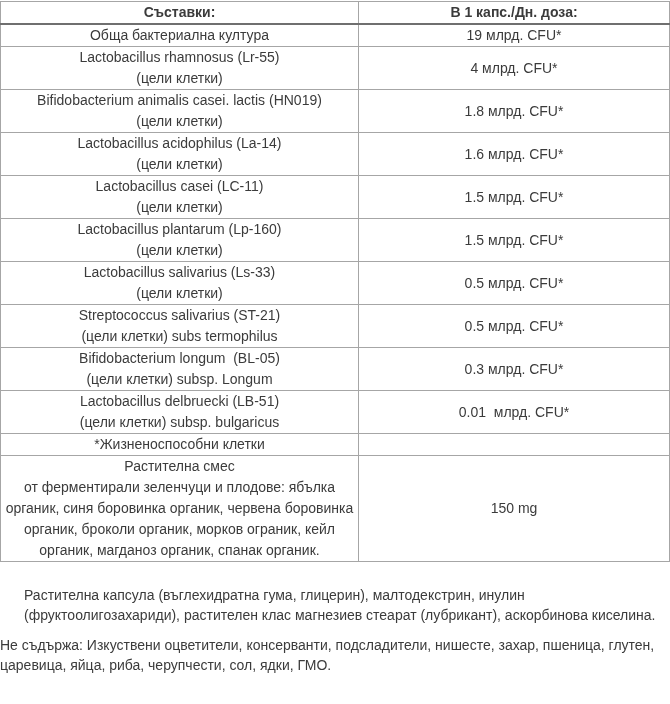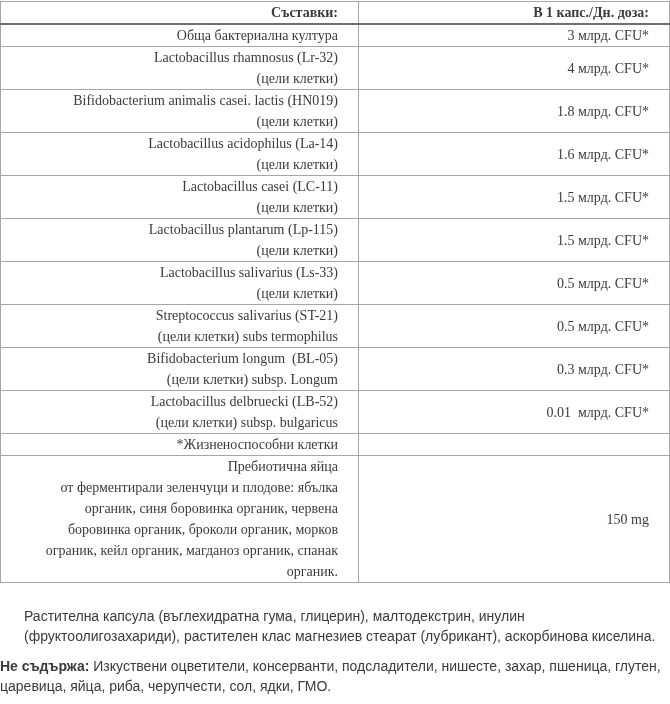--- a/index.html
+++ b/index.html
@@ -17,107 +17,106 @@
   }
   table.ingredients {
     border-collapse: collapse;
     table-layout: fixed;
     width: 669px;
     margin-top: 1px;
   }
   table.ingredients th,
   table.ingredients td {
     border: 1px solid #a6a6a6;
-    padding: 0 20px;
+    padding: 0 0;
     line-height: 21px;
     vertical-align: middle;
-    text-align: right;
+    text-align: center;
     white-space: pre-wrap;
     overflow: hidden;
-    font-family: Liberation Serif, serif;
   }
   table.ingredients th {
     font-weight: bold;
     border-bottom: 2px solid #6f6f6f;
   }
   col.c1 { width: 358px; }
   col.c2 { width: 311px; }
   .footer-text {
     line-height: 20px;
   }
   .para1 {
     margin: 23px 0 10px 0;
     padding-left: 24px;
   }
   .para2 {
     margin: 0;
   }
-  .bold { font-weight: bold; margin-top: 14px; }
+  .bold { font-weight: normal; margin-top: 14px; }
 </style>
 </head>
 <body>
 
 <table class="ingredients">
   <colgroup>
     <col class="c1">
     <col class="c2">
   </colgroup>
   <thead>
     <tr>
       <th>Съставки:</th>
       <th>В 1 капс./Дн. доза:</th>
     </tr>
   </thead>
   <tbody>
       <tr>
     <td><div>Обща бактериална култура</div></td>
-    <td>3 млрд. CFU*</td>
+    <td>19 млрд. CFU*</td>
   </tr>
       <tr>
-    <td><div>Lactobacillus rhamnosus (Lr-32)</div><div>(цели клетки)</div></td>
+    <td><div>Lactobacillus rhamnosus (Lr-55)</div><div>(цели клетки)</div></td>
     <td>4 млрд. CFU*</td>
   </tr>
       <tr>
     <td><div>Bifidobacterium animalis casei. lactis (HN019)</div><div>(цели клетки)</div></td>
     <td>1.8 млрд. CFU*</td>
   </tr>
       <tr>
     <td><div>Lactobacillus acidophilus (La-14)</div><div>(цели клетки)</div></td>
     <td>1.6 млрд. CFU*</td>
   </tr>
       <tr>
     <td><div>Lactobacillus casei (LC-11)</div><div>(цели клетки)</div></td>
     <td>1.5 млрд. CFU*</td>
   </tr>
       <tr>
-    <td><div>Lactobacillus plantarum (Lp-115)</div><div>(цели клетки)</div></td>
+    <td><div>Lactobacillus plantarum (Lp-160)</div><div>(цели клетки)</div></td>
     <td>1.5 млрд. CFU*</td>
   </tr>
       <tr>
     <td><div>Lactobacillus salivarius (Ls-33)</div><div>(цели клетки)</div></td>
     <td>0.5 млрд. CFU*</td>
   </tr>
       <tr>
     <td><div>Streptococcus salivarius (ST-21)</div><div>(цели клетки) subs termophilus</div></td>
     <td>0.5 млрд. CFU*</td>
   </tr>
       <tr>
     <td><div>Bifidobacterium longum  (BL-05)</div><div>(цели клетки) subsp. Longum</div></td>
     <td>0.3 млрд. CFU*</td>
   </tr>
       <tr>
-    <td><div>Lactobacillus delbruecki (LB-52)</div><div>(цели клетки) subsp. bulgaricus</div></td>
+    <td><div>Lactobacillus delbruecki (LB-51)</div><div>(цели клетки) subsp. bulgaricus</div></td>
     <td>0.01  млрд. CFU*</td>
   </tr>
       <tr>
     <td><div>*Жизненоспособни клетки</div></td>
     <td></td>
   </tr>
       <tr>
-    <td><div>Пребиотична яйца</div><div>от ферментирали зеленчуци и плодове: ябълка органик, синя боровинка органик, червена боровинка органик, броколи органик, морков ограник, кейл органик, магданоз органик, спанак органик.</div></td>
+    <td><div>Растителна смес</div><div>от ферментирали зеленчуци и плодове: ябълка органик, синя боровинка органик, червена боровинка органик, броколи органик, морков ограник, кейл органик, магданоз органик, спанак органик.</div></td>
     <td>150 mg</td>
   </tr>
     </tbody>
 </table>
 
 <p class="footer-text para1">Растителна капсула (въглехидратна гума, глицерин), малтодекстрин, инулин (фруктоолигозахариди), растителен клас магнезиев стеарат (лубрикант), аскорбинова киселина.</p>
 
 <p class="footer-text para2"><span class="bold">Не съдържа:</span><span> Изкуствени оцветители, консерванти, подсладители, нишесте, захар, пшеница, глутен, царевица, яйца, риба, черупчести, сол, ядки, ГМО.</span></p>
 
 </body></html>

